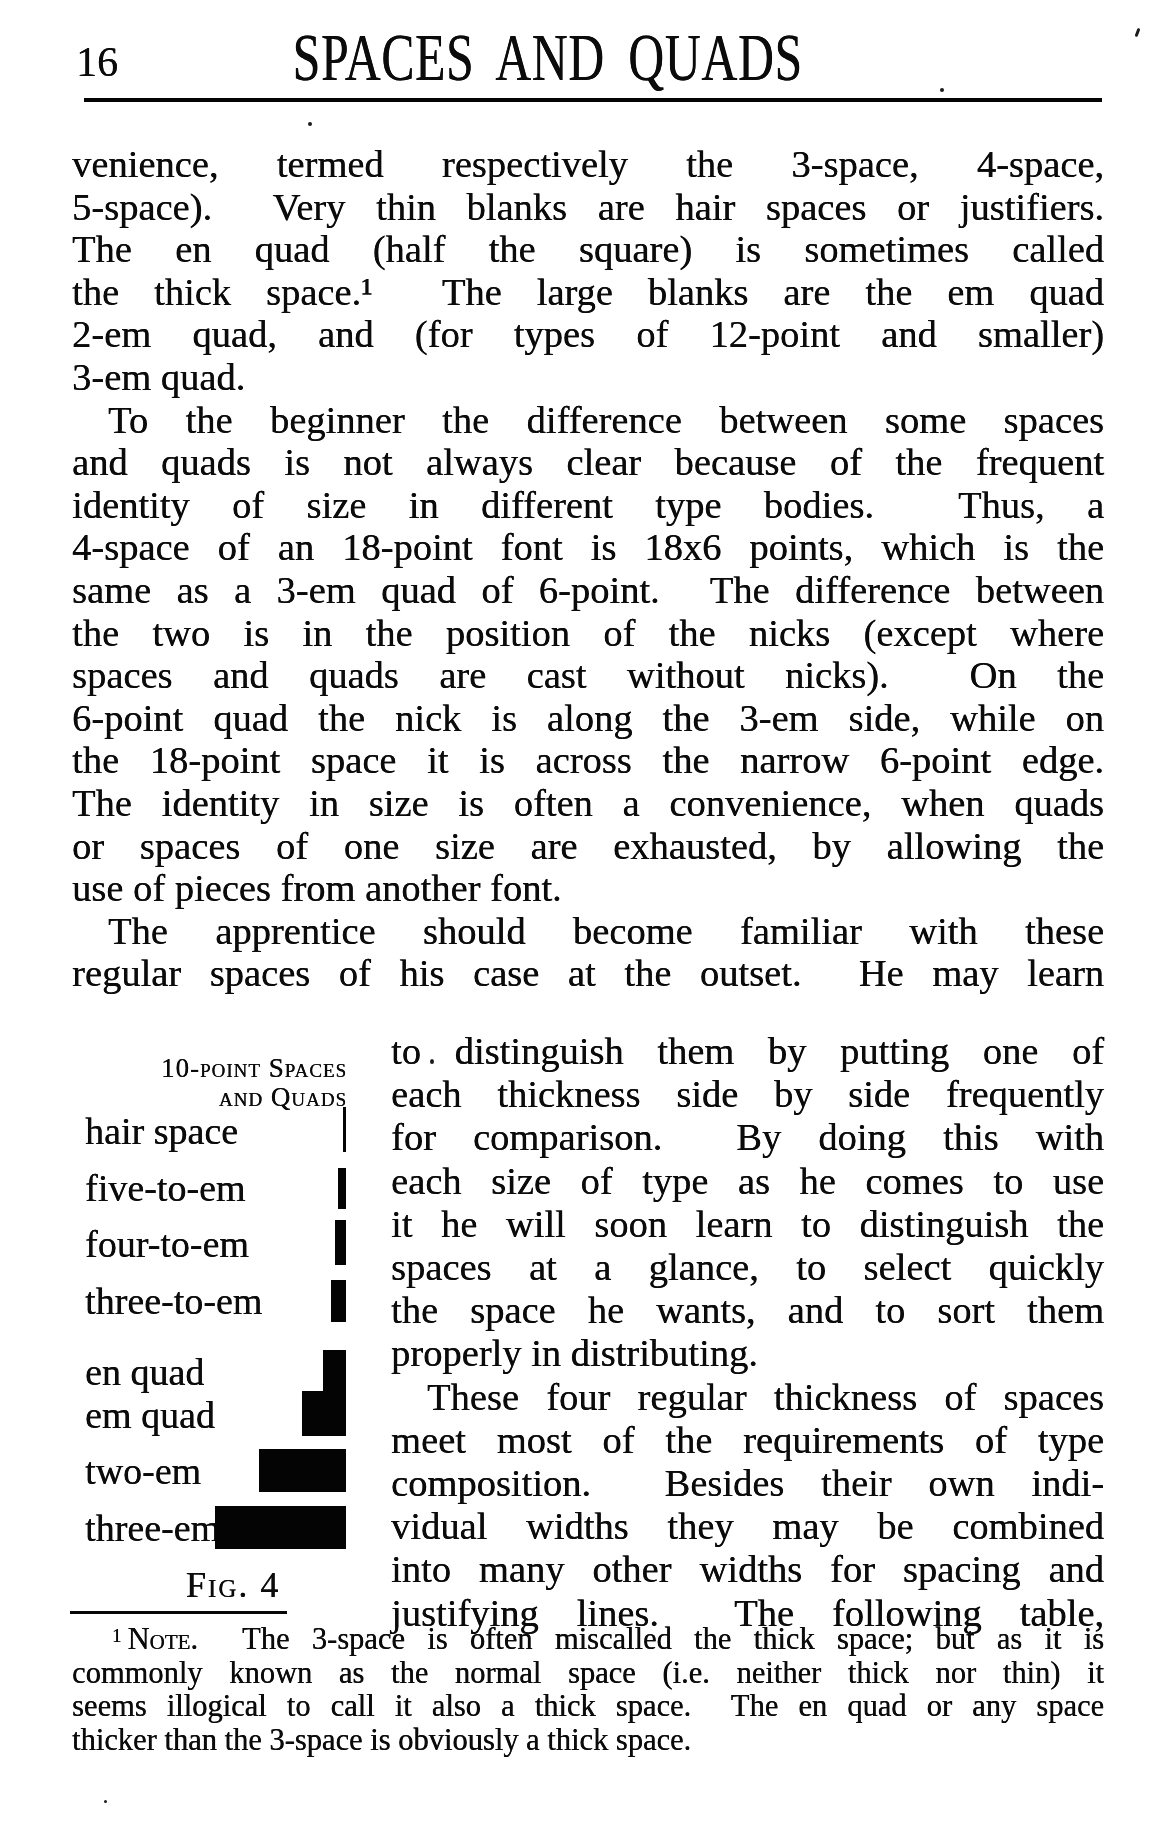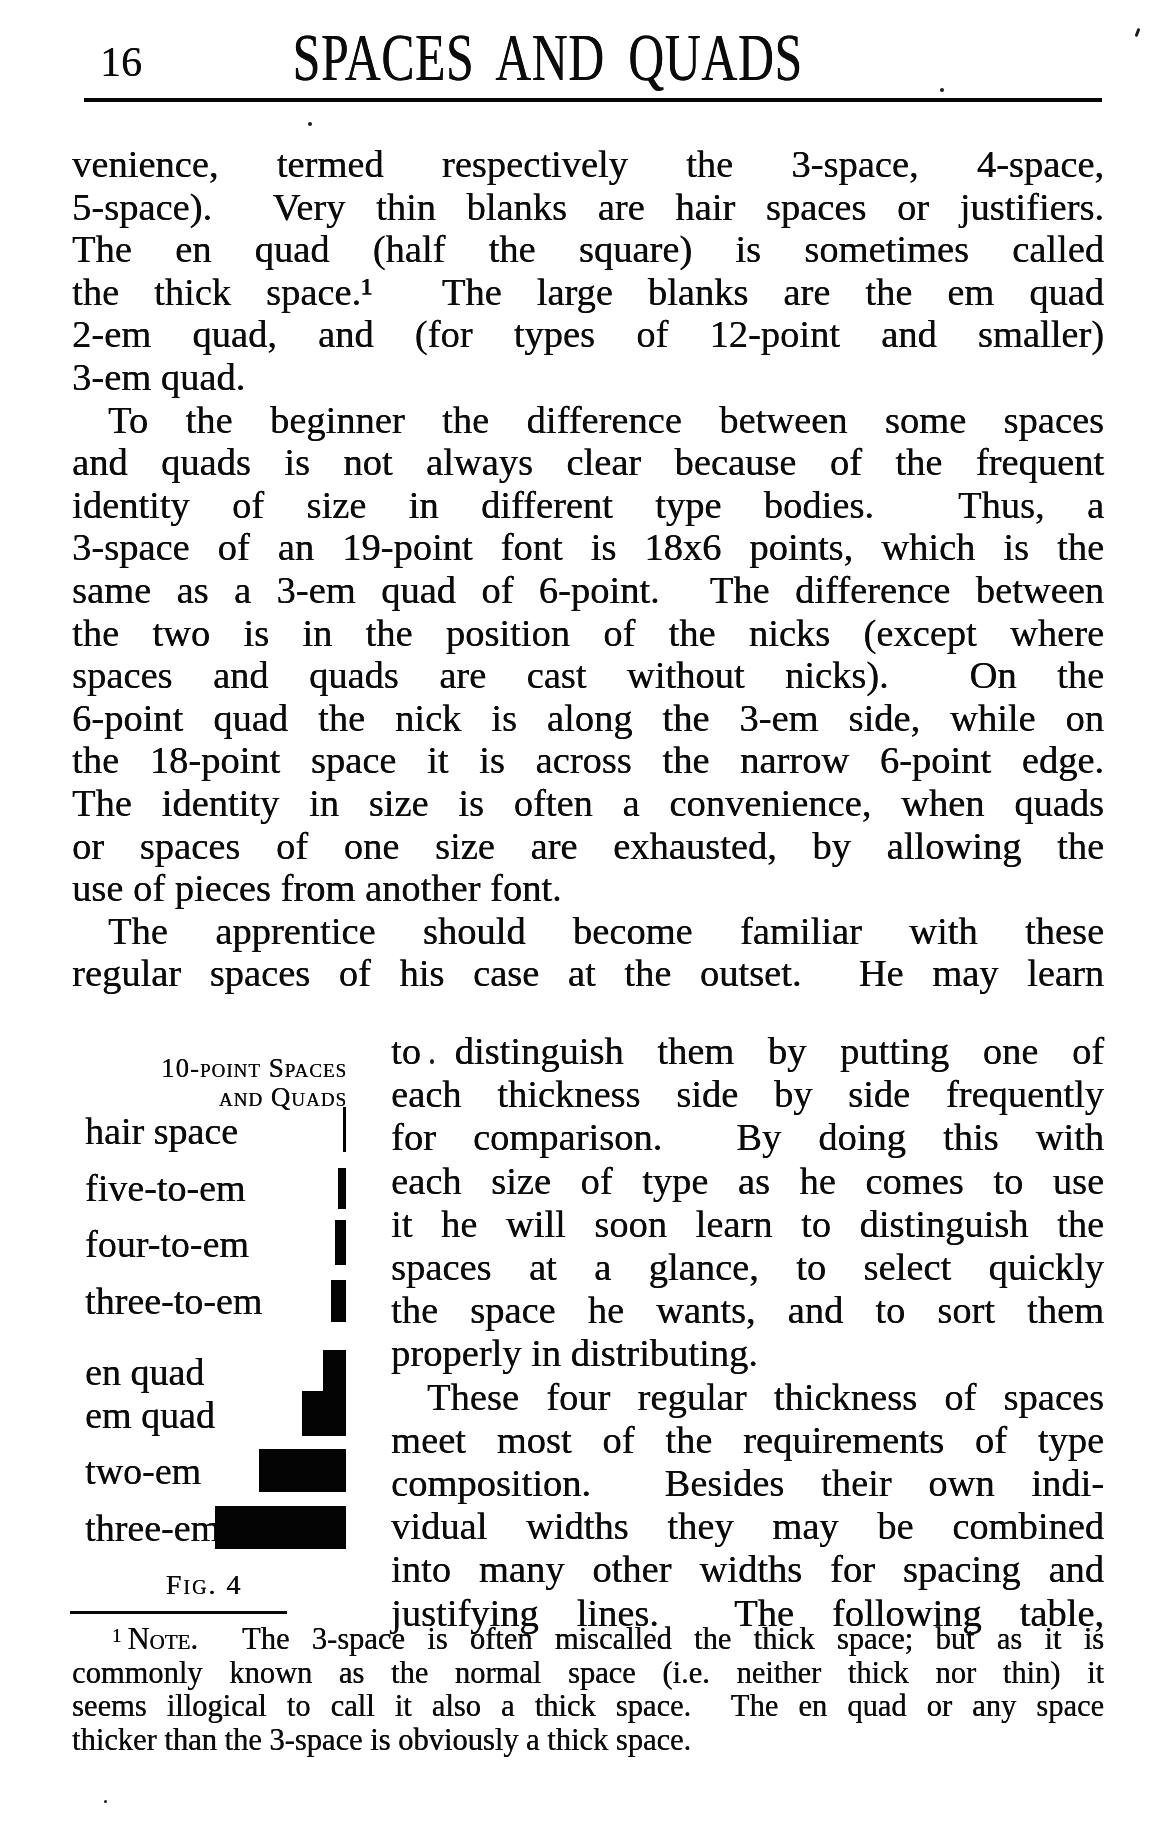--- a/index.html
+++ b/index.html
@@ -3,21 +3,21 @@
 <meta charset="utf-8">
 <style>
   html,body{margin:0;padding:0;background:#ffffff;}
   .page{
     position:relative;width:1170px;height:1845px;background:#ffffff;
     font-family:"Liberation Serif","DejaVu Serif",serif;
     color:#0b0b0b;overflow:hidden;
     text-shadow:0.35px 0 0 currentColor; 
   }
   
-  .page-number{position:absolute;left:100px;top:40px;font-size:42px;line-height:44px;}
+  .page-number{position:absolute;left:76px;top:40px;font-size:42px;line-height:44px;}
   .page-title{
     position:absolute;left:0;top:26px;width:1096px;text-align:center;
     font-size:67px;line-height:62px;word-spacing:14px;letter-spacing:1px;
   }
   .page-title span{display:inline-block;transform:scaleX(.74);transform-origin:center;}
   .head-rule{position:absolute;left:84px;top:98px;width:1018px;height:4px;background:#050505;}
   
   .textblock{position:absolute;font-size:38.5px;}
   #block-main{left:72px;top:143px;width:1032px;line-height:42.6px;}
   #block-wrap{left:391px;top:1030px;width:713px;line-height:43.2px;}
@@ -27,22 +27,22 @@
   
   .fig-heading{
     position:absolute;left:85px;top:1054px;width:262px;text-align:right;
     font-variant:small-caps;font-size:27px;line-height:29px;letter-spacing:1px;
   }
   .fig-rows{position:absolute;left:85px;top:1095px;width:261px;height:455px;}
   .fig-row{position:absolute;left:0;width:261px;height:57px;}
   .fig-label{position:absolute;left:0;bottom:5px;font-size:38px;line-height:31px;}
   .fig-bar{position:absolute;right:0;bottom:0;background:#040404;display:block;}
   .fig-caption{
-    position:absolute;left:73px;top:1566px;width:262px;text-align:center;
-    font-variant:small-caps;font-size:28px;line-height:38px;letter-spacing:2px;
+    position:absolute;left:102px;top:1566px;width:262px;text-align:center;
+    font-variant:small-caps;font-size:36px;line-height:38px;letter-spacing:2px;
   }
   
   .fn-rule{position:absolute;left:70px;top:1611px;width:217px;height:3px;background:#060606;}
   .footnote{position:absolute;left:72px;top:1619px;width:1032px;font-size:30.5px;line-height:33.6px;}
   .footnote .fn-first{text-indent:40px;}
   .footnote sup{font-size:0.62em;vertical-align:0.38em;margin-right:6px;}
   .sc{font-variant:small-caps;}
   
   .speck{position:absolute;background:#1c1c1c;border-radius:50%;}
 </style>
@@ -63,21 +63,21 @@
         <div class="tline just">5-space).&nbsp; Very thin blanks are hair spaces or justifiers.</div>
         <div class="tline just">The en quad (half the square) is sometimes called</div>
         <div class="tline just">the thick space.¹&nbsp; The large blanks are the em quad</div>
         <div class="tline just">2-em quad, and (for types of 12-point and smaller)</div>
         <div class="tline">3-em quad.</div>
       </div>
     <div>
         <div class="tline just indent">To the beginner the difference between some spaces</div>
         <div class="tline just">and quads is not always clear because of the frequent</div>
         <div class="tline just">identity of size in different type bodies.&nbsp; Thus, a</div>
-        <div class="tline just">3-space of an 19-point font is 18x6 points, which is the</div>
+        <div class="tline just">4-space of an 18-point font is 18x6 points, which is the</div>
         <div class="tline just">same as a 3-em quad of 6-point.&nbsp; The difference between</div>
         <div class="tline just">the two is in the position of the nicks (except where</div>
         <div class="tline just">spaces and quads are cast without nicks).&nbsp; On the</div>
         <div class="tline just">6-point quad the nick is along the 3-em side, while on</div>
         <div class="tline just">the 18-point space it is across the narrow 6-point edge.</div>
         <div class="tline just">The identity in size is often a convenience, when quads</div>
         <div class="tline just">or spaces of one size are exhausted, by allowing the</div>
         <div class="tline">use of pieces from another font.</div>
       </div>
     <div>

